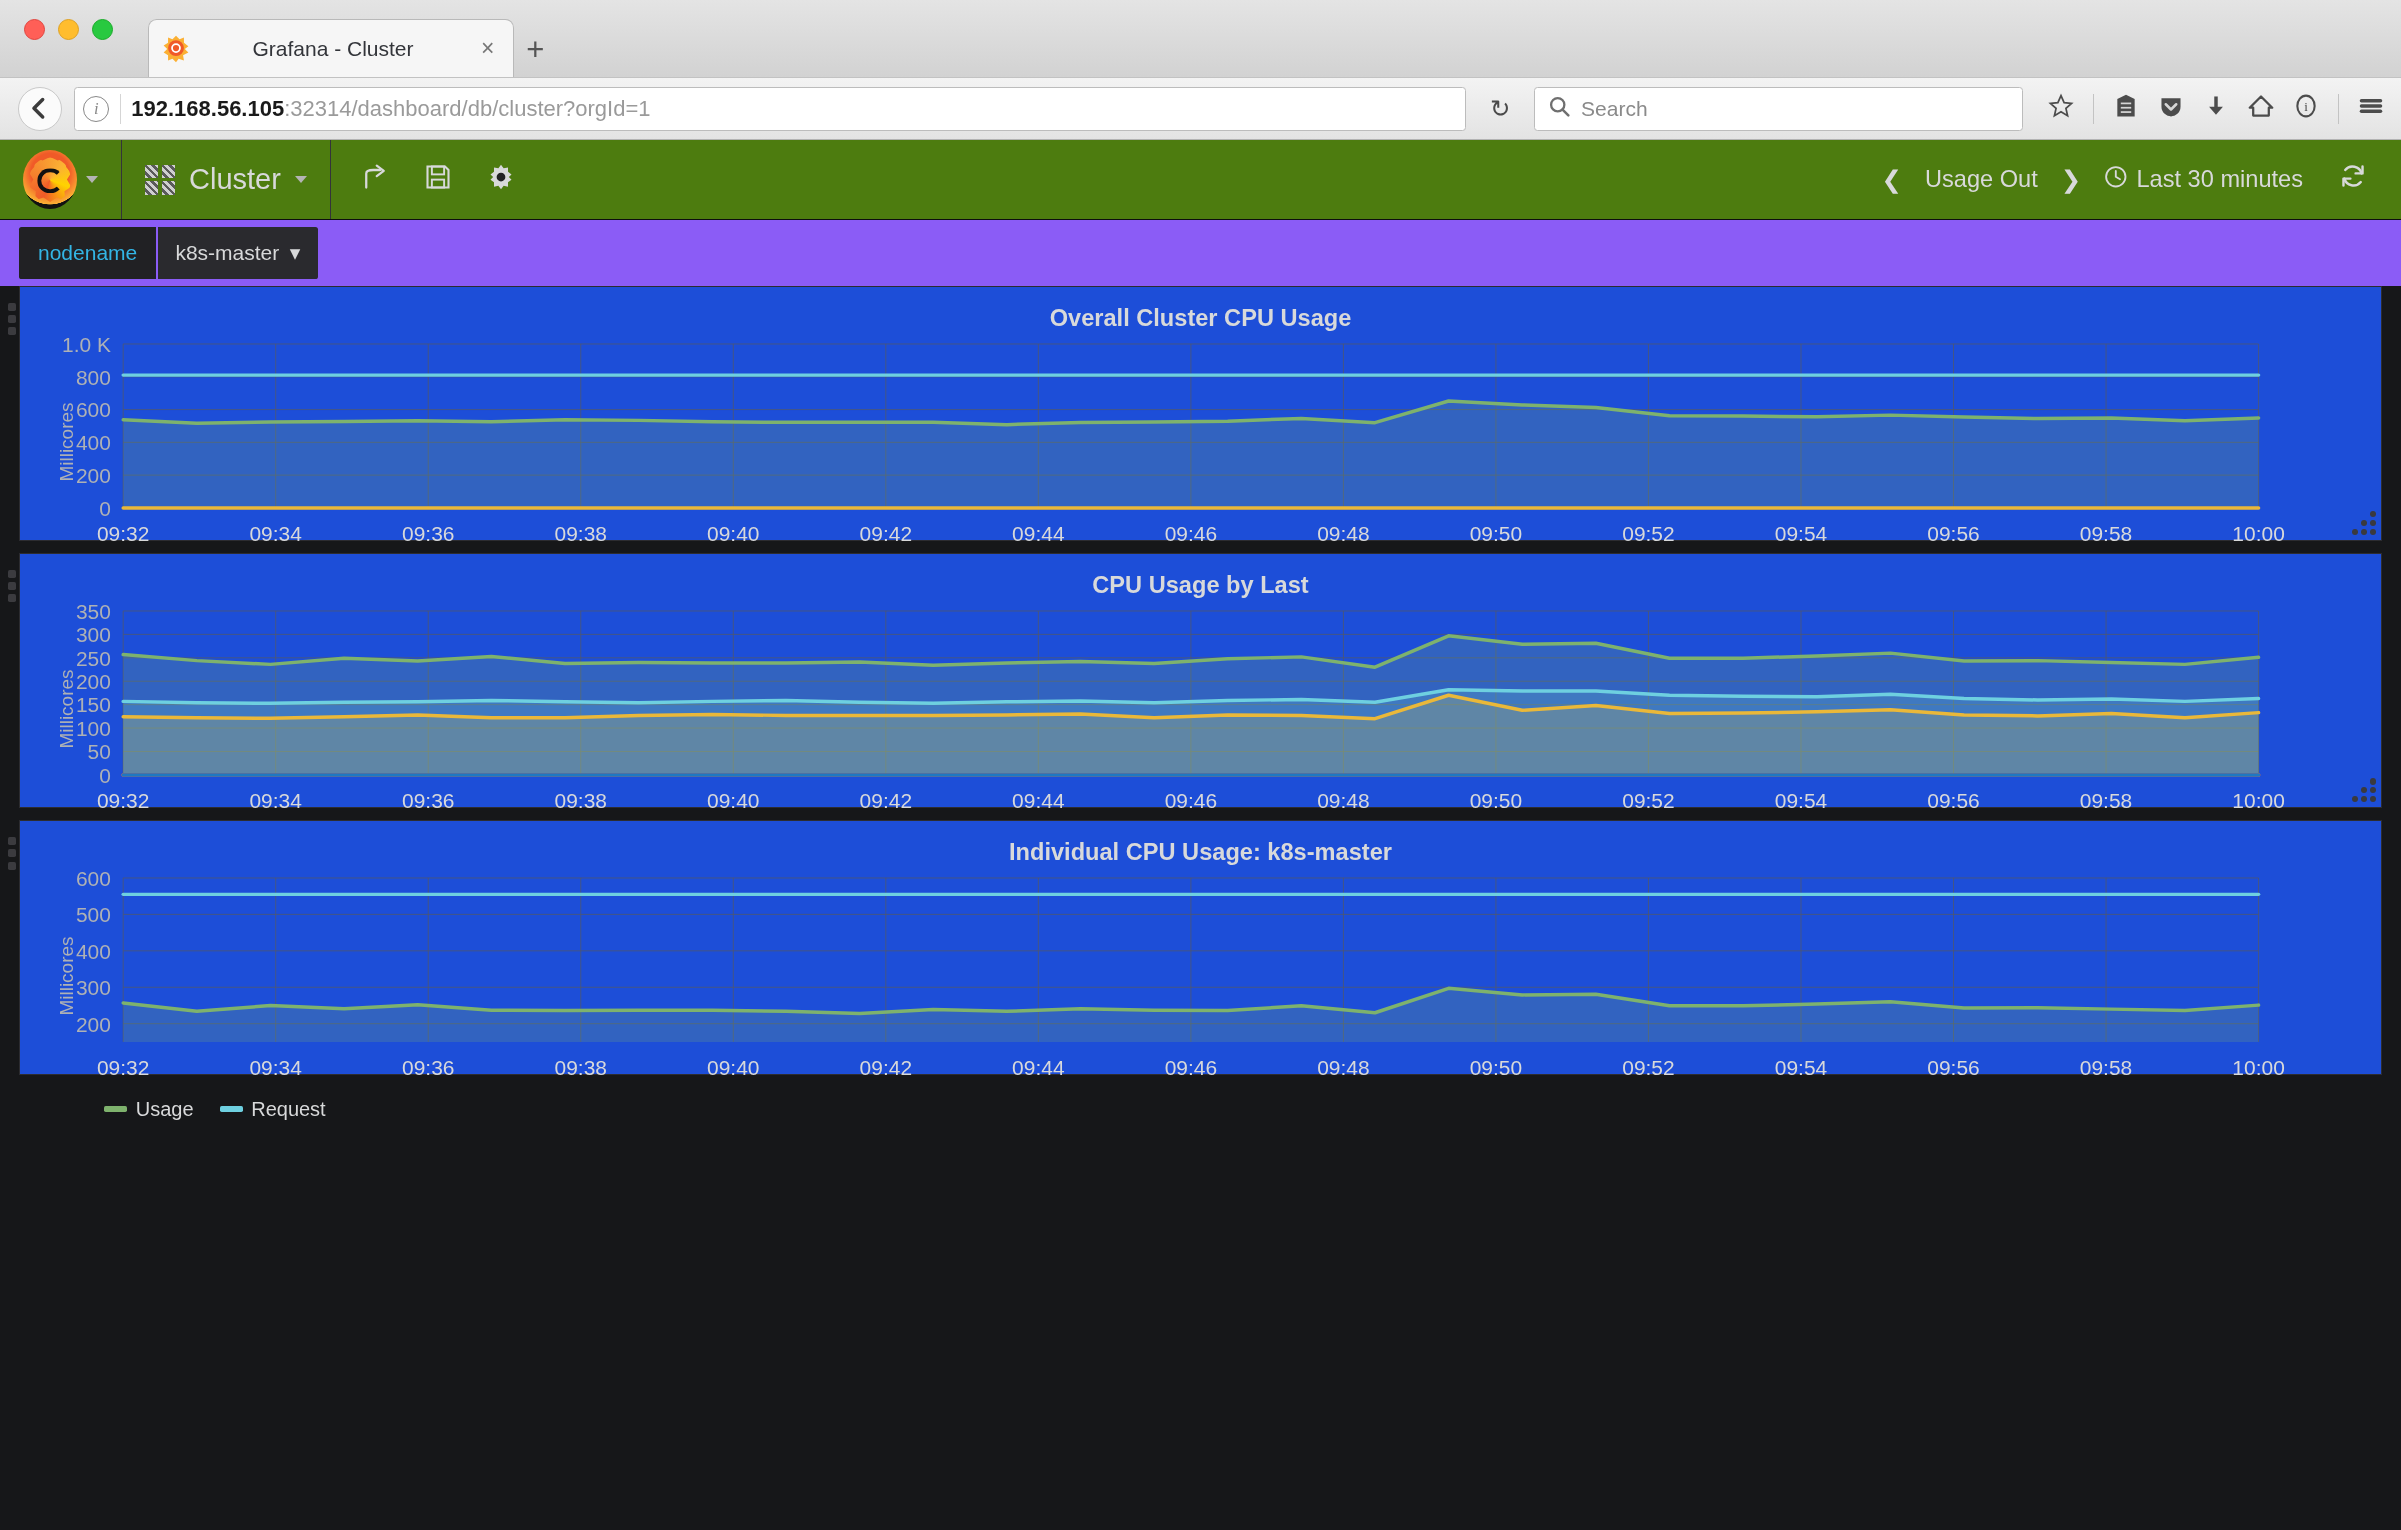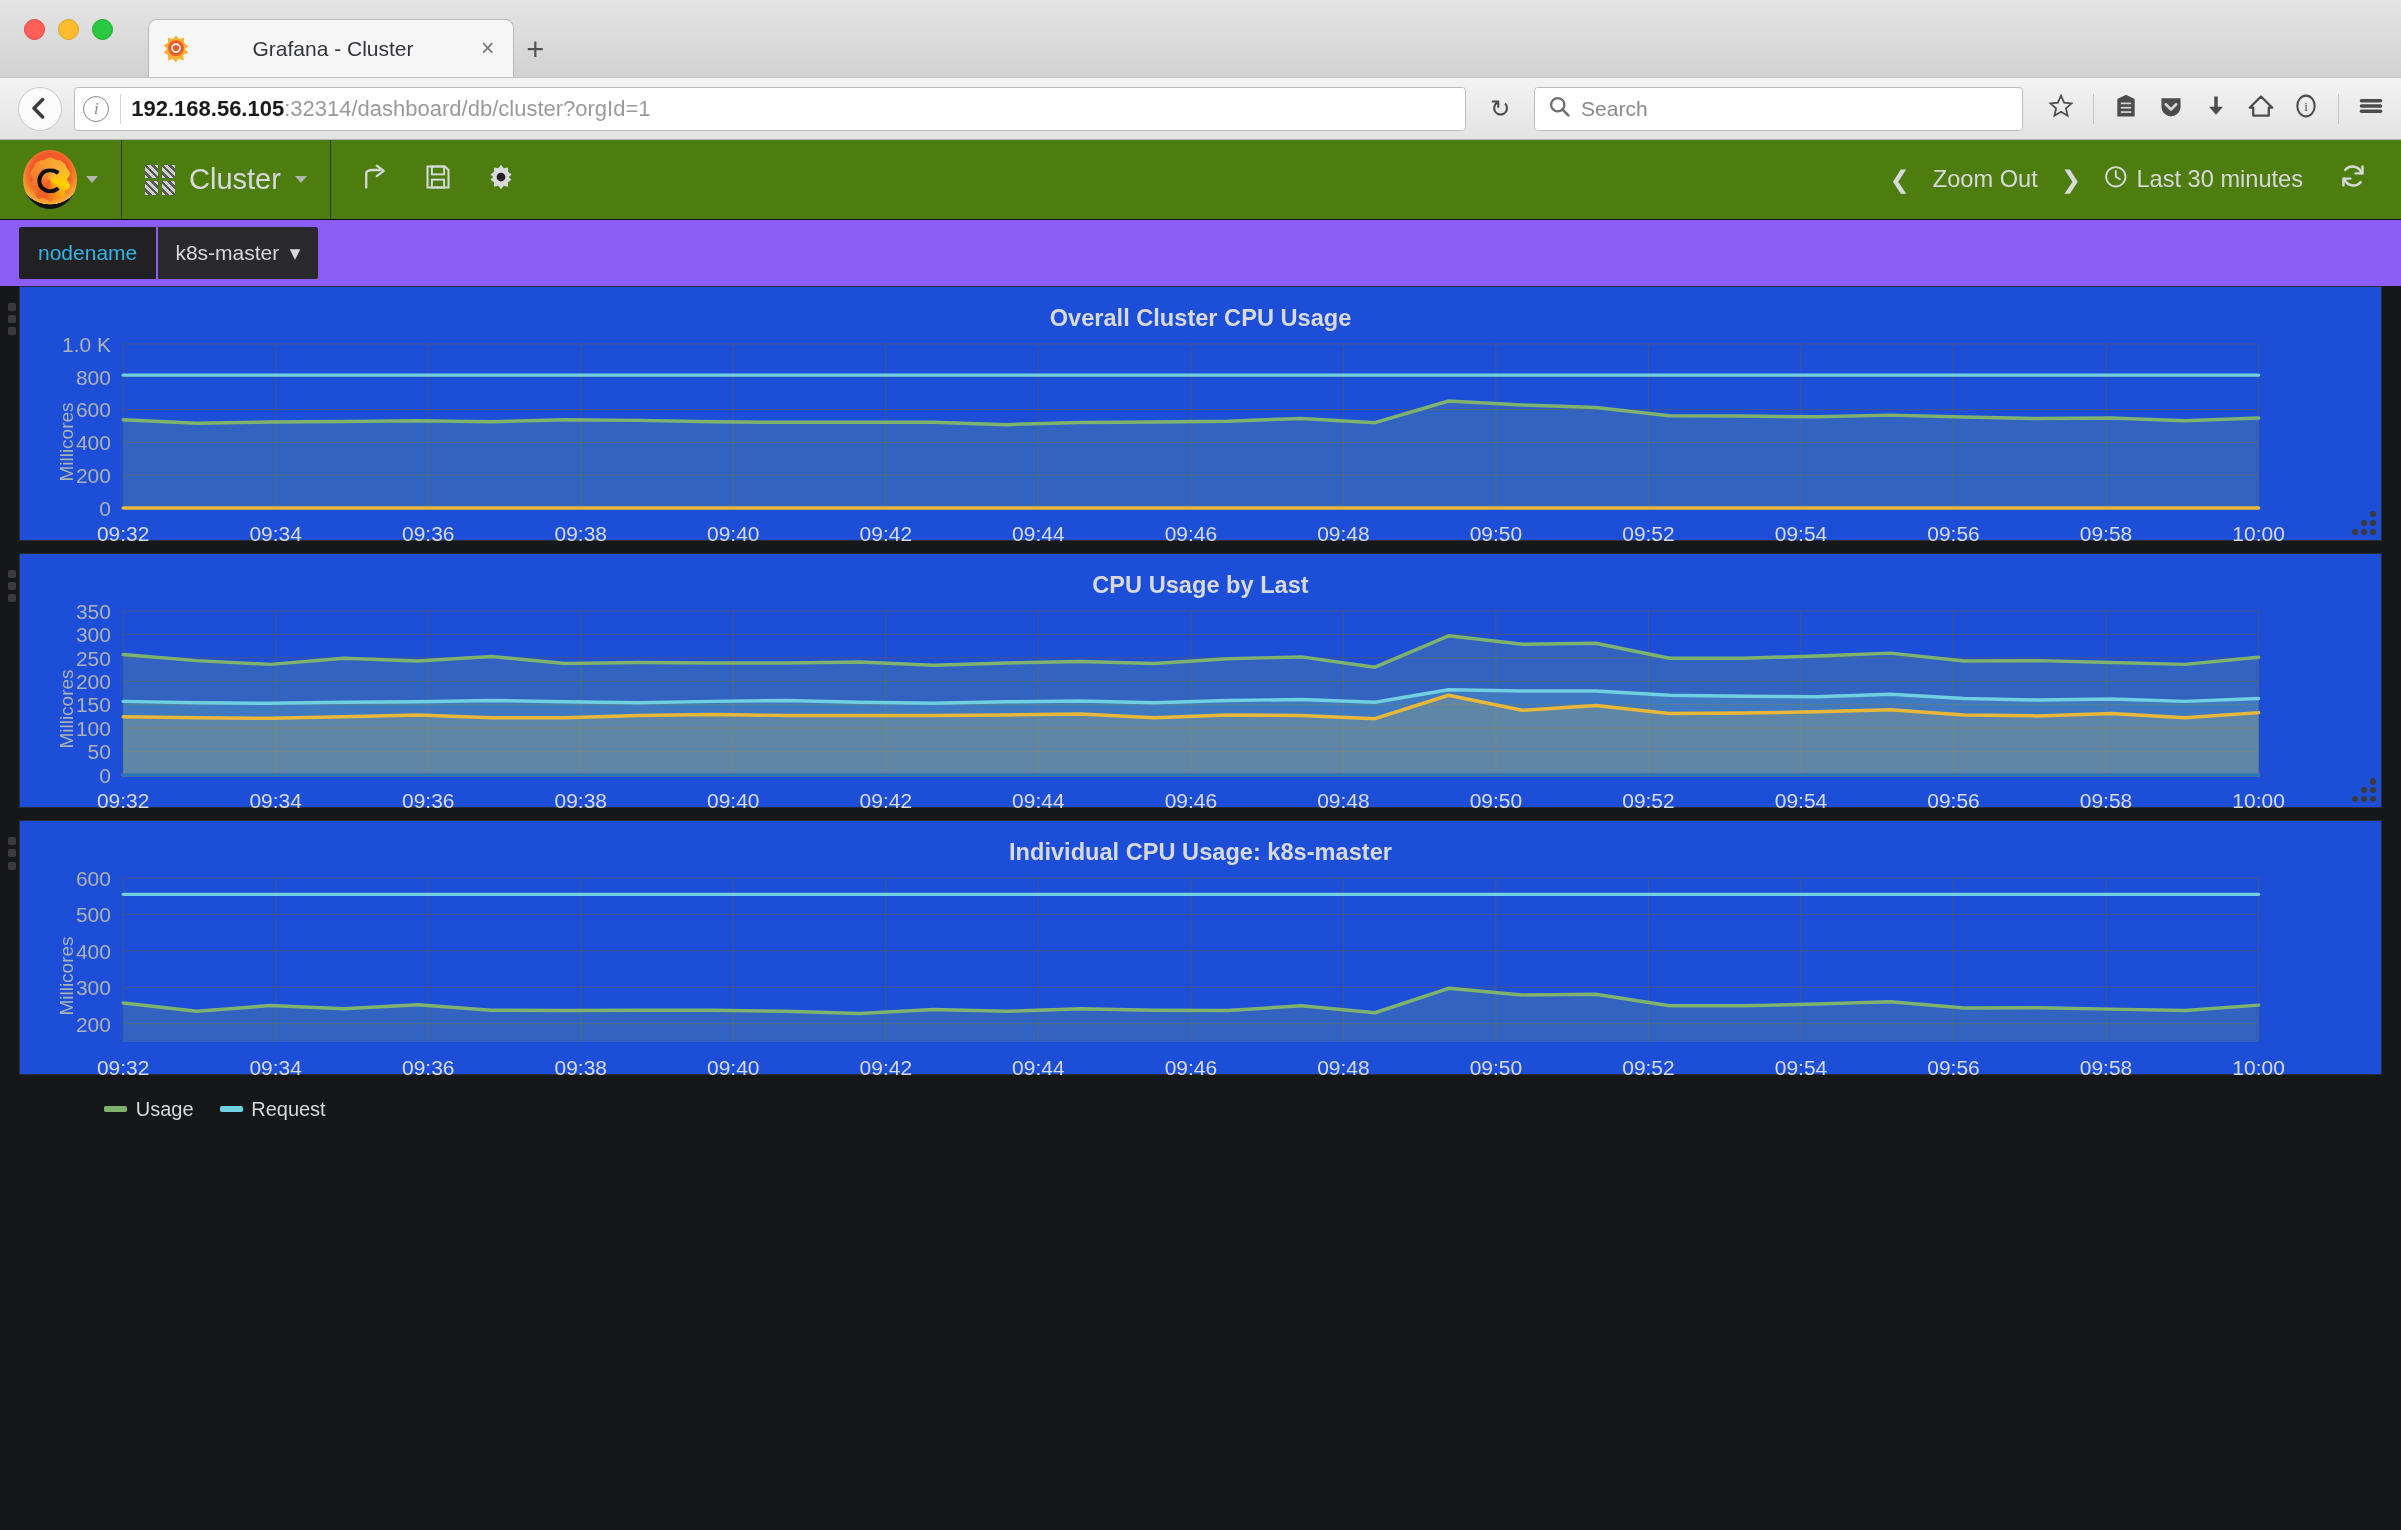--- a/index.html
+++ b/index.html
@@ -345,21 +345,21 @@
       <span class="g-tool-icon">
         <svg viewBox="0 0 32 32" width="28" height="28">
             <path d="M16 2 L19 6 L24 5 L24 10 L28 13 L25 16 L28 19 L24 22 L24 27 L19 26 L16 30 L13 26 L8 27 L8 22 L4 19 L7 16 L4 13 L8 10 L8 5 L13 6 Z" fill="#d8d9da"></path>
             <circle cx="16" cy="16" r="5" fill="#212124"></circle>
           </svg>
       </span>
     </div>
     <div class="g-spacer"></div>
     <div class="g-time-controls">
       <span class="g-tc-arrow">❮</span>
-      <span class="g-zoom-out">Zoom Out</span>
+      <span class="g-zoom-out">Usage Out</span>
       <span class="g-tc-arrow">❯</span>
       <span class="g-range">
         <span>
           <svg viewBox="0 0 28 28" width="23.6" height="23.6">
               <circle cx="14" cy="14" r="11.5" fill="none" stroke="#d8d9da" stroke-width="2.2"></circle>
               <path d="M14 7 L14 14 L19 17" fill="none" stroke="#d8d9da" stroke-width="2.2" stroke-linecap="round"></path>
             </svg>
         </span>
         <span>Last 30 minutes</span>
       </span>

